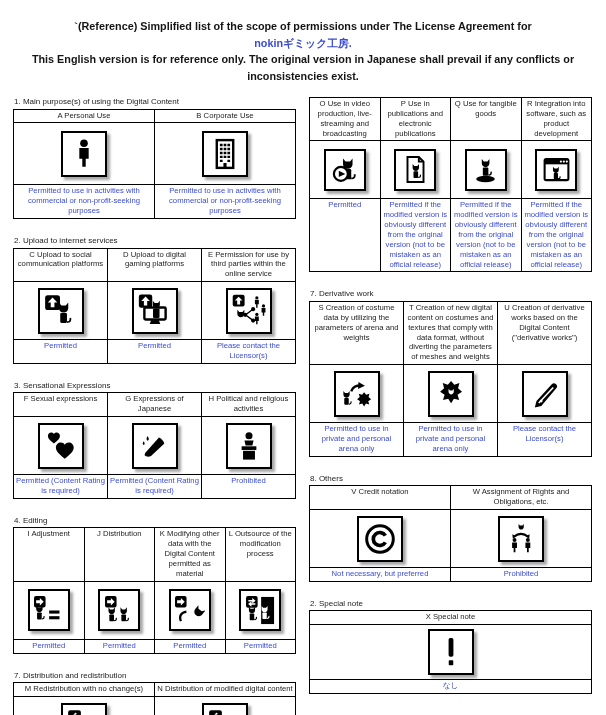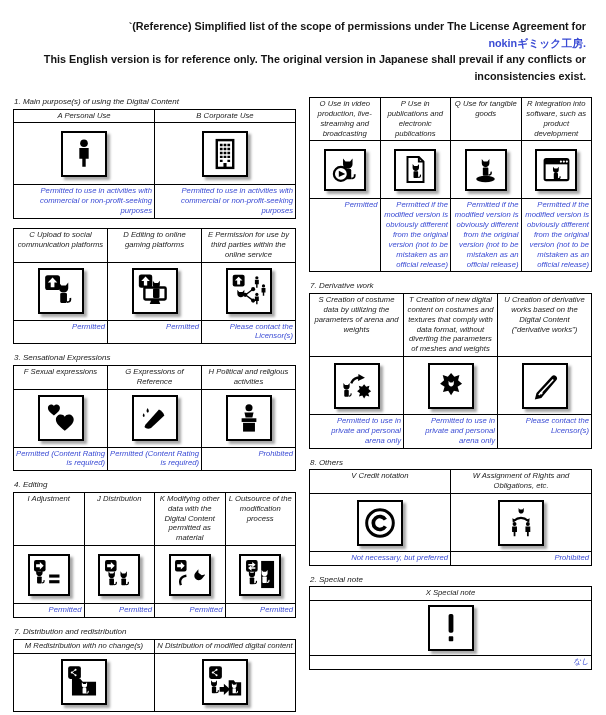--- a/index.html
+++ b/index.html
@@ -5,41 +5,41 @@
   :root { --blue: #3a4bd4; --ink: #111; }
   * { box-sizing: border-box; }
   html, body { margin: 0; padding: 0; background: #fff; }
   body {
     width: 606px; height: 715px; overflow: hidden;
     font-family: "Liberation Sans", sans-serif; color: var(--ink);
   }
   .page { width: 606px; height: 715px; padding: 10px 13px 8px; overflow: hidden; }
 
   .doc-title {
-    width: 566px; margin: 8px auto 12px; text-align: right;
+    width: 566px; margin: 8px auto 12px; text-align: center;
     font-size: 10.8px; font-weight: bold; line-height: 1.55; color: #151515;
   }
   .blue { color: var(--blue); }
 
   .cols { display: flex; gap: 13px; align-items: flex-start; }
   .col { width: 283px; flex: none; }
 
-  .sec { margin-bottom: 9px; font-style: italic; }
+  .sec { margin-bottom: 17px; }
   .sec-h { font-size: 8px; line-height: 1.2; margin: 0 0 2px 1px; color: #1c1c1c; }
 
   table.grid { width: 100%; border-collapse: collapse; table-layout: fixed; }
   .grid td {
     border: 1.4px solid #000; padding: 1px 2px 2px; text-align: center;
     vertical-align: top; font-size: 7.7px; line-height: 1.28;
   }
   tr.hdr td { color: #1c1c1c; }
   tr.ico td { vertical-align: middle; padding: 3px 2px; height: 58px; }
   .s1 tr.ico td { height: 62px; }
   .s9 tr.ico td { height: 54px; }
-  tr.cap td { color: var(--blue); text-align: right; }
+  tr.cap td { color: var(--blue); }
 
   .ibox {
     width: 46px; height: 46px; border: 2.2px solid #000; background: #fff;
     margin: 1px auto; display: flex; align-items: center; justify-content: center;
     box-shadow: 2.5px 2.5px 2.5px rgba(0,0,0,0.35);
   }
   .ibox svg { width: 34px; height: 34px; display: block; fill: #000; }
   .s4 .ibox, .s6 .ibox { width: 42px; height: 42px; }
   .s4 .ibox svg, .s6 .ibox svg { width: 31px; height: 31px; }
   .defs { position: absolute; width: 0; height: 0; }
@@ -123,25 +123,26 @@
           </tr>
           <tr class="cap">
             <td>Permitted to use in activities with commercial or non-profit-seeking purposes</td>
             <td>Permitted to use in activities with commercial or non-profit-seeking purposes</td>
           </tr>
         </tbody>
           </table>
       </section>
 
       <section class="sec">
+        <div class="sec-h">2. Upload to internet services</div>
         <table class="grid s2">
           <tbody>
               <tr class="hdr">
             <td>C Upload to social communication platforms</td>
-            <td>D Editing to online gaming platforms</td>
+            <td>D Upload to digital gaming platforms</td>
             <td>E Permission for use by third parties within the online service</td>
           </tr>
           <tr class="ico">
             <td>
               <div class="ibox">
                 <svg viewBox="0 0 24 24">
                   <use href="#g-upbadge" transform="translate(0.8,0.8)"></use>
                   <use href="#g-cat" transform="translate(4,4) scale(0.82)"></use>
                 </svg>
               </div>
@@ -178,21 +179,21 @@
         </tbody>
           </table>
       </section>
 
       <section class="sec">
         <div class="sec-h">3. Sensational Expressions</div>
         <table class="grid s3">
           <tbody>
               <tr class="hdr">
             <td>F Sexual expressions</td>
-            <td>G Expressions of Reference</td>
+            <td>G Expressions of Japanese</td>
             <td>H Political and religious activities</td>
           </tr>
           <tr class="ico">
             <td>
               <div class="ibox">
                 <svg viewBox="0 0 24 24">
                   <use href="#g-heart" transform="translate(1,0) scale(0.5)"></use>
                   <use href="#g-heart" transform="translate(5.8,5.8) scale(0.74)"></use>
                 </svg>
               </div>

